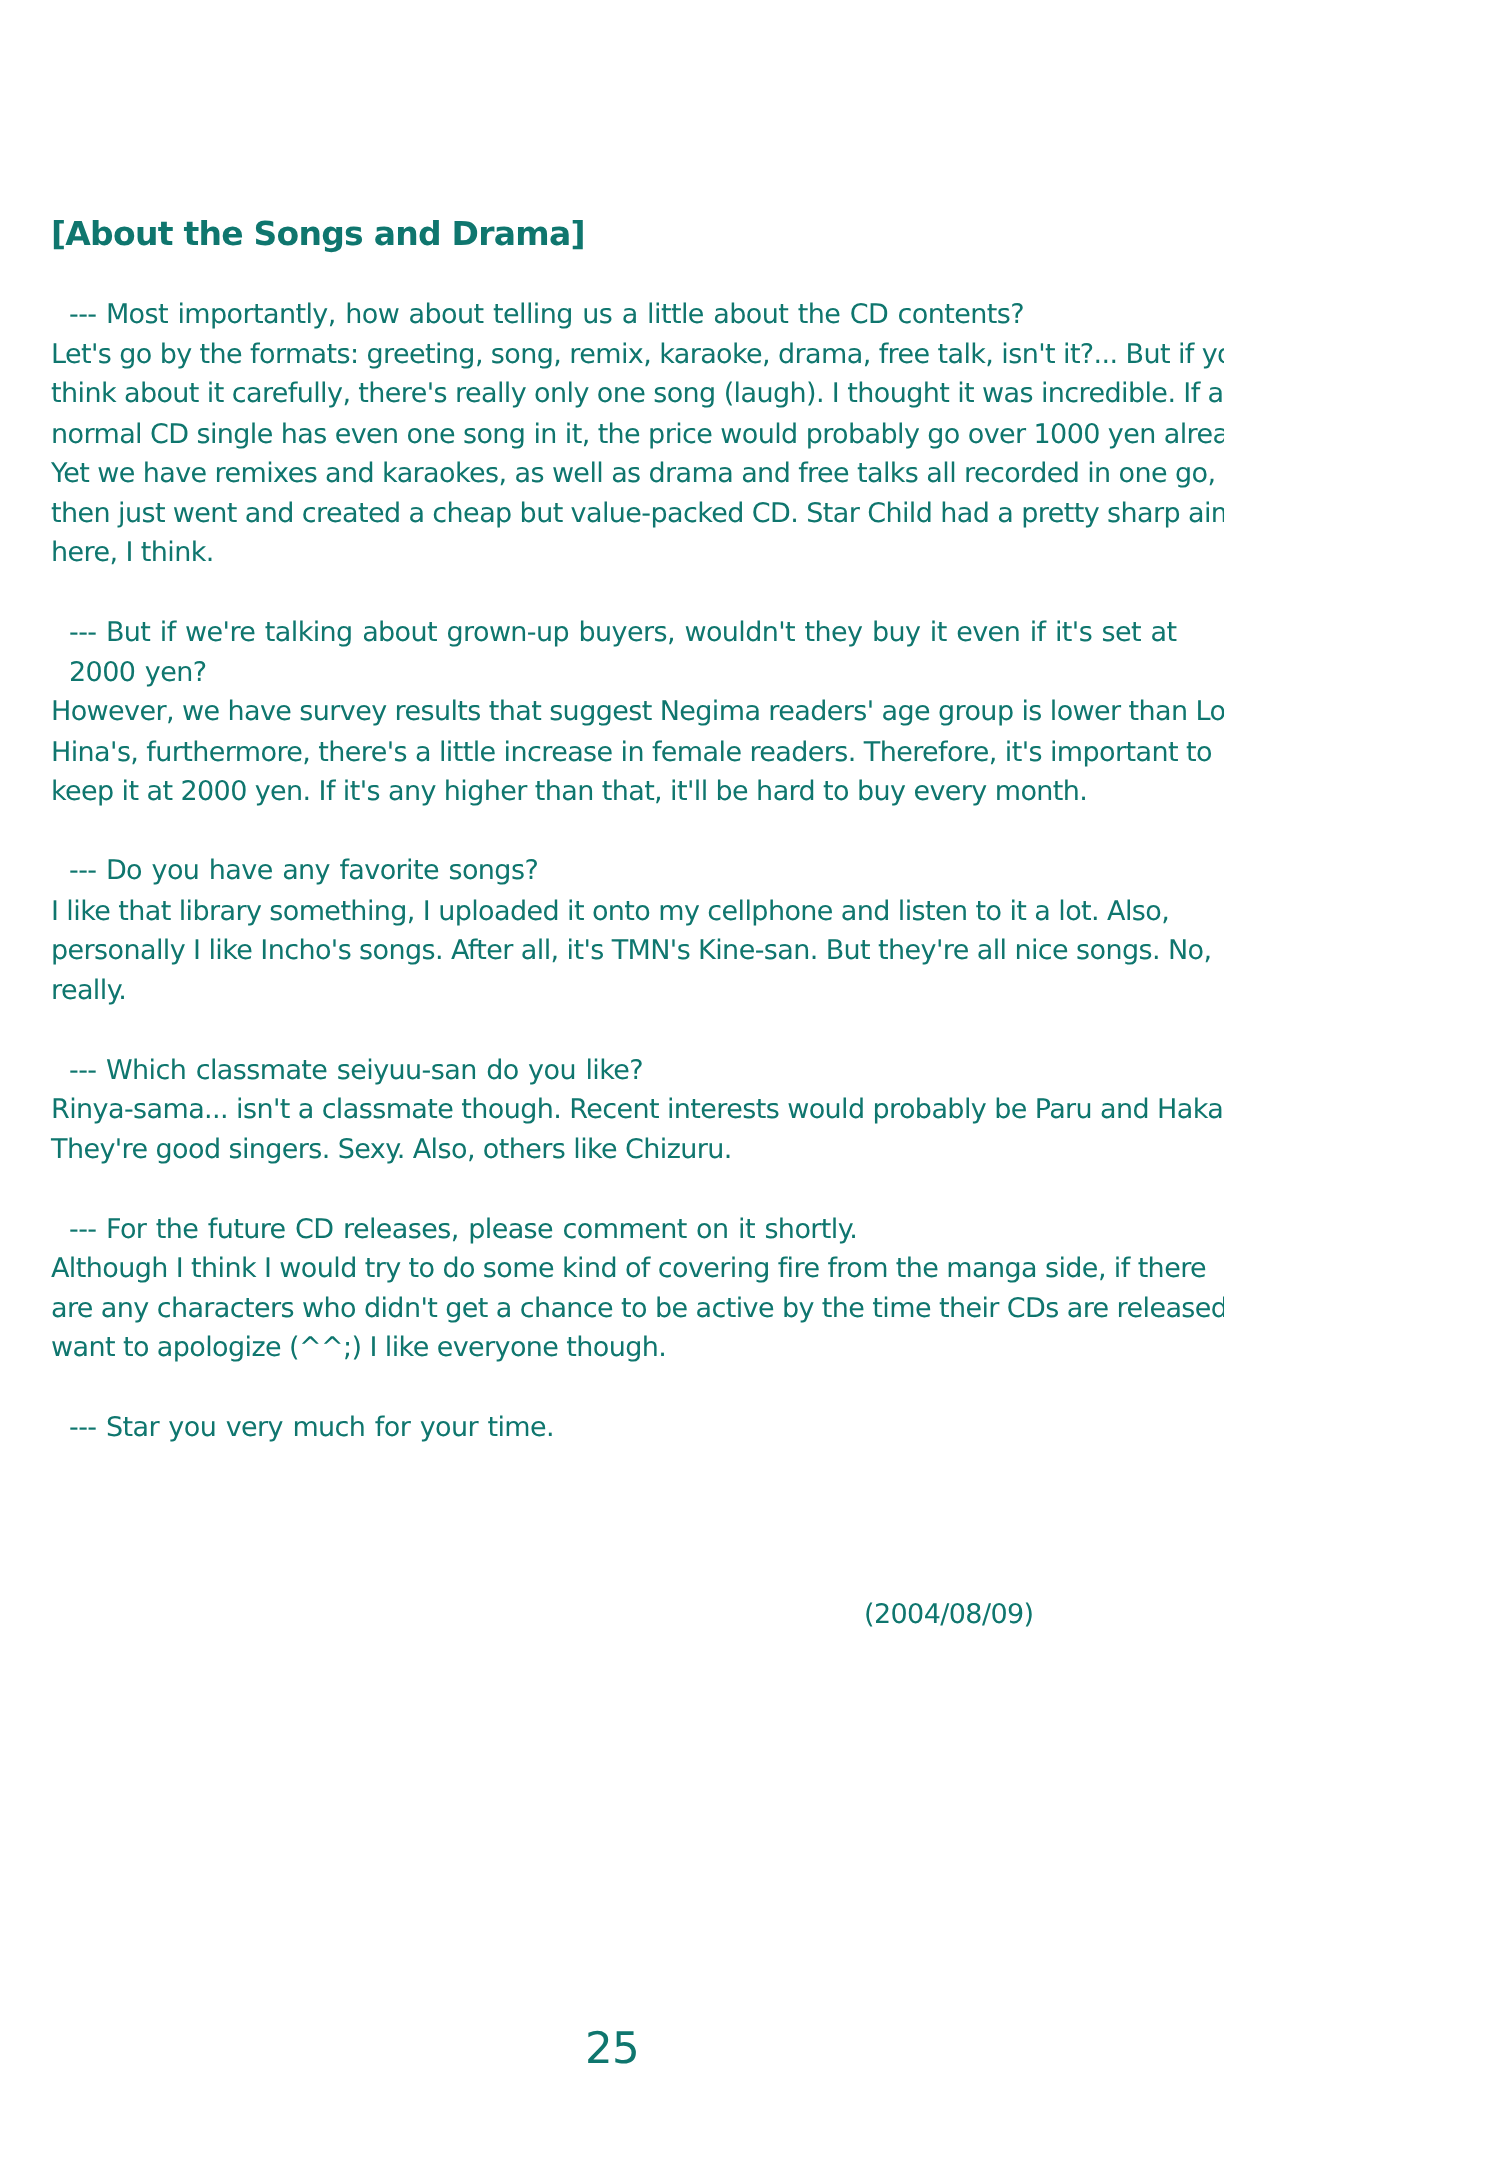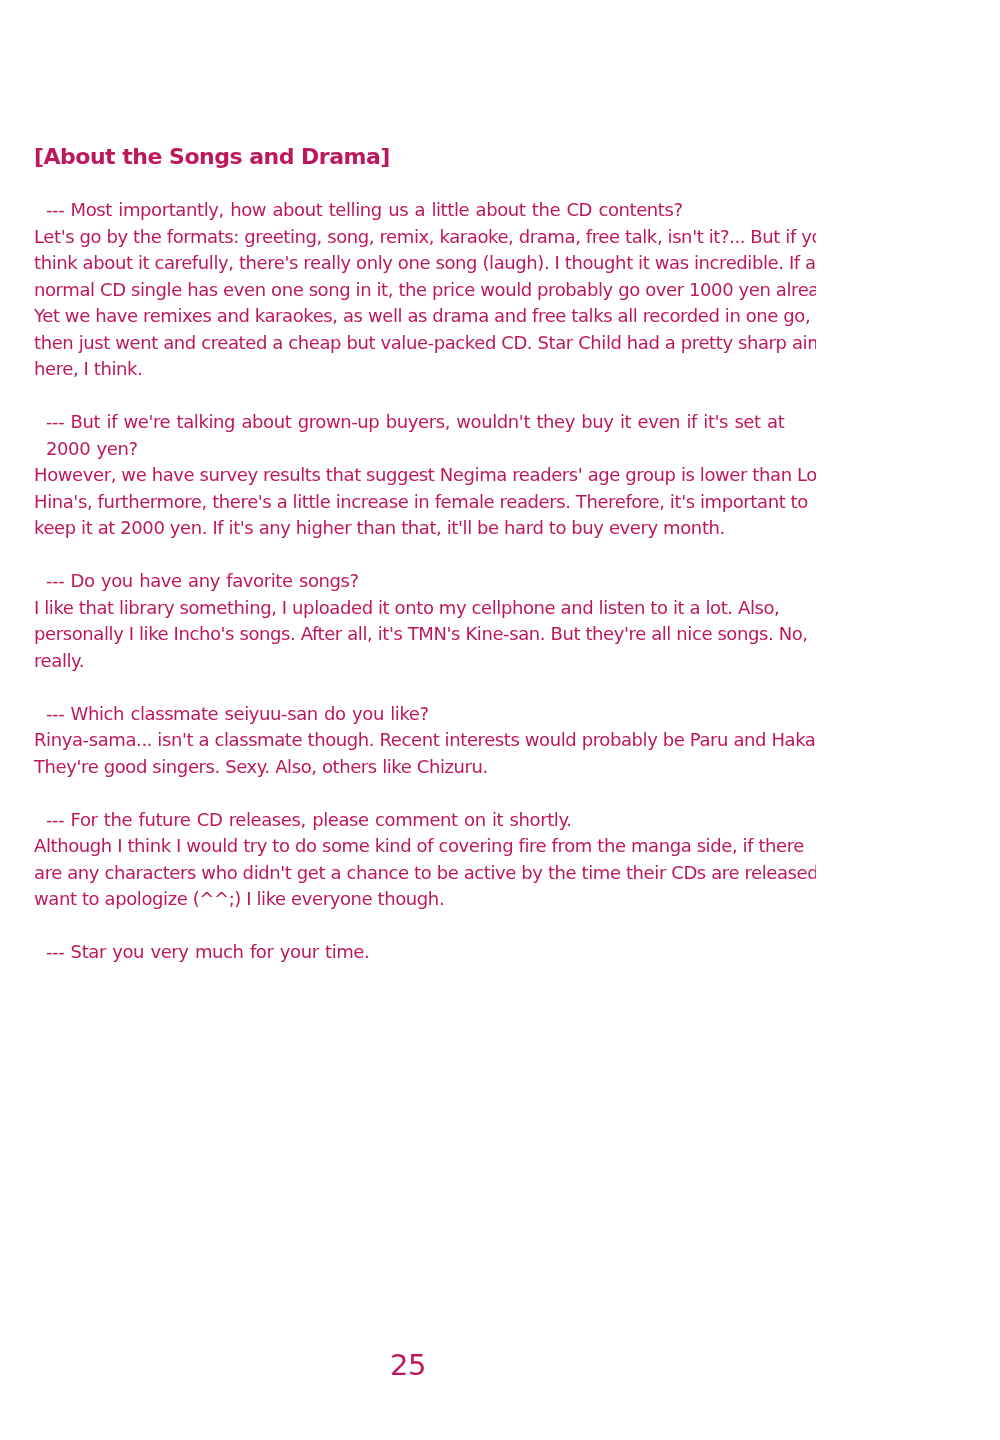--- a/index.html
+++ b/index.html
@@ -5,21 +5,21 @@
   html, body {
     margin: 0;
     padding: 0;
     background: #ffffff;
   }
   .page {
     position: relative;
     width: 816px;
     height: 1440px;
     background: #ffffff;
-    color: #be185d;
+    color: #0f766e;
     font-family: "DejaVu Sans", sans-serif;
     font-size: 18px;
     line-height: 26.5px;
     letter-spacing: -0.4px;
     overflow: hidden;
   }
   .content {
     position: absolute;
     left: 34px;
     top: 144px;
@@ -97,15 +97,16 @@
         <section>
           <div class="q">--- For the future CD releases, please comment on it shortly.</div>
           <div class="a">Although I think I would try to do some kind of covering fire from the manga side, if there
 are any characters who didn't get a chance to be active by the time their CDs are released, I
 want to apologize (^^;) I like everyone though.</div>
         </section>
         <section>
           <div class="q">--- Star you very much for your time.</div>
         </section>
       </div>
+    <div class="date">(2004/08/09)</div>
   </div>
   <div class="pagenum">25</div>
 </div>
 
 </body></html>

